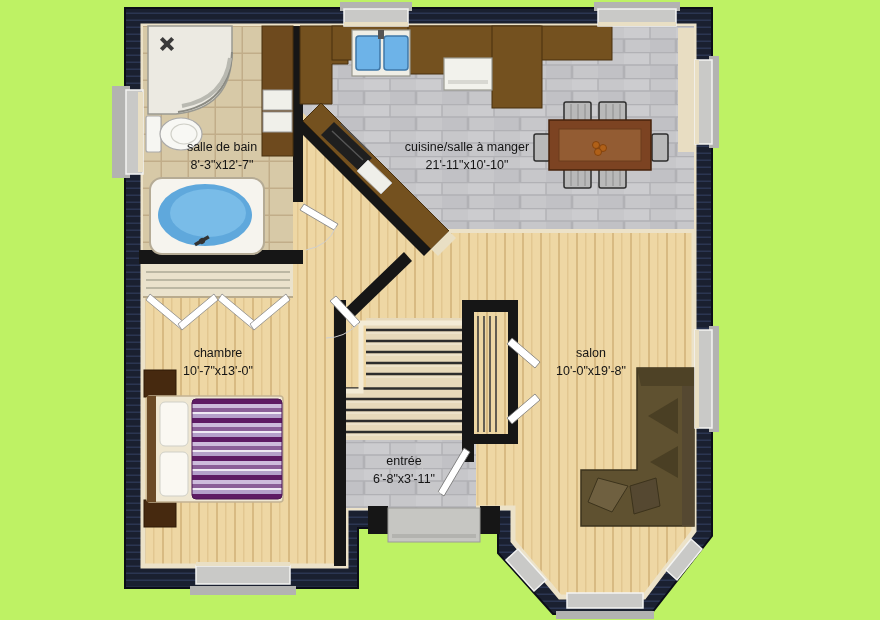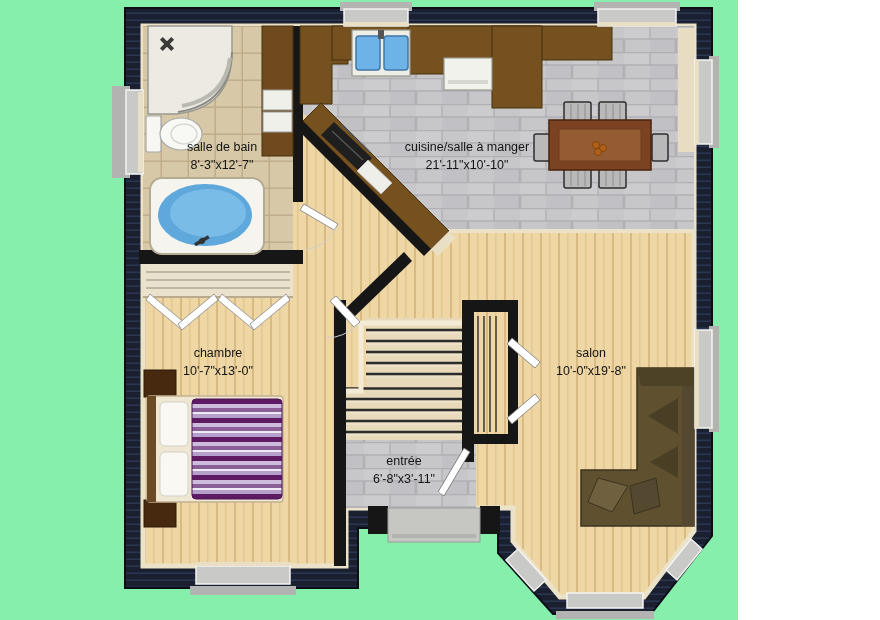--- a/index.html
+++ b/index.html
@@ -1,16 +1,16 @@
 <!DOCTYPE html>
 <html><head>
 <meta charset="utf-8">
 <style>
   html,body{margin:0;padding:0;background:#ffffff;}
-  .plan-wrap{position:relative;width:738px;height:620px;background:#86efac;overflow:hidden;}
+  .plan-wrap{position:relative;width:880px;height:620px;background:#bef264;overflow:hidden;}
   svg{display:block;}
   .room-label{font-family:"Liberation Sans",sans-serif;font-size:12.5px;fill:#141414;text-anchor:middle;}
 </style>
 </head>
 <body>
 
 <div class="plan-wrap">
 <svg width="880" height="620" viewBox="0 0 880 620" xmlns="http://www.w3.org/2000/svg">
   <defs>
     <pattern id="wood" width="18" height="18" patternUnits="userSpaceOnUse">

